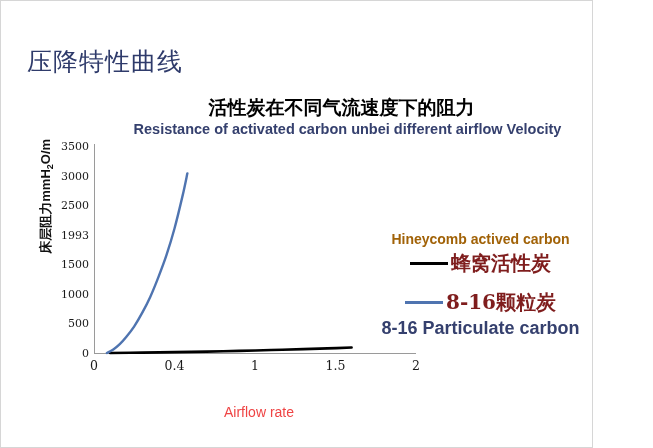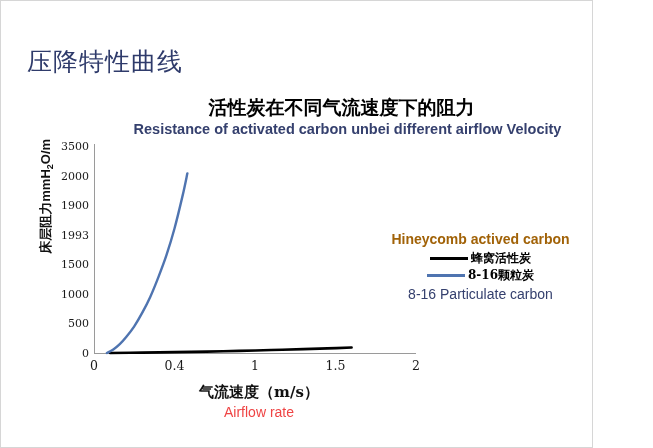--- a/index.html
+++ b/index.html
@@ -161,39 +161,39 @@
     white-space: nowrap;
   }
   .legend-row {
     display: flex;
     align-items: center;
     justify-content: center;
     gap: 1px;
     white-space: nowrap;
   }
   .legend-row.r1 { margin-top: 3px; }
-  .legend-row.r2 { }
+  .legend-row.r2 { margin-top: 12px; }
   .swatch {
     display: inline-block;
     width: 38px;
     height: 0;
   }
   .swatch.black { border-top: 3.5px solid #000000; }
   .swatch.blue  { border-top: 3px solid #4f74b0; }
   .legend-cn {
     font-family: "DejaVu Serif", serif;
-    font-size: 12px;
-    font-weight: 700;
-    color: #000000;
+    font-size: 20px;
+    font-weight: 700;
+    color: #7f1d1d;
     margin-left: 2px;
   }
   .legend-en-bottom {
     margin-top: 2px;
-    font-size: 14px;
-    font-weight: 400;
+    font-size: 18px;
+    font-weight: 700;
     color: #35406e;
     white-space: nowrap;
   }
 
   svg.series-layer {
     position: absolute;
     left: 0;
     top: 0;
     overflow: visible;
   }
@@ -203,22 +203,22 @@
 
 <div id="slide">
 
   <div class="slide-title">压降特性曲线</div>
 
   <div class="chart-title-cn">活性炭在不同气流速度下的阻力</div>
   <div class="chart-title-en">Resistance of activated carbon unbei different airflow Velocity</div>
 
   <div class="ytick-wrap">
     <div class="ytick" style="top:145px;">3500</div>
-    <div class="ytick" style="top:174.6px;">2000</div>
-    <div class="ytick" style="top:204.1px;">1900</div>
+    <div class="ytick" style="top:174.6px;">3000</div>
+    <div class="ytick" style="top:204.1px;">2500</div>
     <div class="ytick" style="top:233.7px;">1993</div>
     <div class="ytick" style="top:263.3px;">1500</div>
     <div class="ytick" style="top:292.9px;">1000</div>
     <div class="ytick" style="top:322.4px;">500</div>
     <div class="ytick" style="top:352px;">0</div>
   </div>
 
   <div class="ylabel">床层阻力mmH<sub>2</sub>O/m</div>
 
   <div class="axis-y"></div>
@@ -232,21 +232,20 @@
       <path id="path-blue" fill="none" stroke="#4f74b0" stroke-width="2.4" stroke-linecap="round" stroke-linejoin="round" d="M 105.88 352.00 C 106.95 351.41, 110.17 349.92, 112.32 348.44 C 114.47 346.96, 116.61 345.18, 118.76 343.11 C 120.91 341.03, 122.78 338.96, 125.20 335.99 C 127.62 333.03, 130.57 329.37, 133.25 325.32 C 135.93 321.27, 138.62 316.63, 141.30 311.69 C 143.98 306.75, 146.67 301.61, 149.35 295.68 C 152.03 289.75, 154.72 283.03, 157.40 276.11 C 160.08 269.20, 162.77 262.28, 165.45 254.18 C 168.13 246.08, 170.82 237.38, 173.50 227.50 C 176.18 217.62, 179.40 204.08, 181.55 194.89 C 183.70 185.70, 185.57 176.12, 186.38 172.36"></path>
     </g>
   </svg>
 
   <div class="xtick" style="left:93px;">0</div>
   <div class="xtick" style="left:173.5px;">0.4</div>
   <div class="xtick" style="left:254px;">1</div>
   <div class="xtick" style="left:334.5px;">1.5</div>
   <div class="xtick" style="left:415px;">2</div>
 
-  <div class="xlabel-cn">气流速度（m/s）</div>
   <div class="xlabel-en">Airflow rate</div>
 
   <div class="legend">
     <div class="legend-en-top">Hineycomb actived carbon</div>
     <div class="legend-row r1">
       <span class="swatch black"></span>
       <span class="legend-cn">蜂窝活性炭</span>
     </div>
     <div class="legend-row r2">
       <span class="swatch blue"></span>

